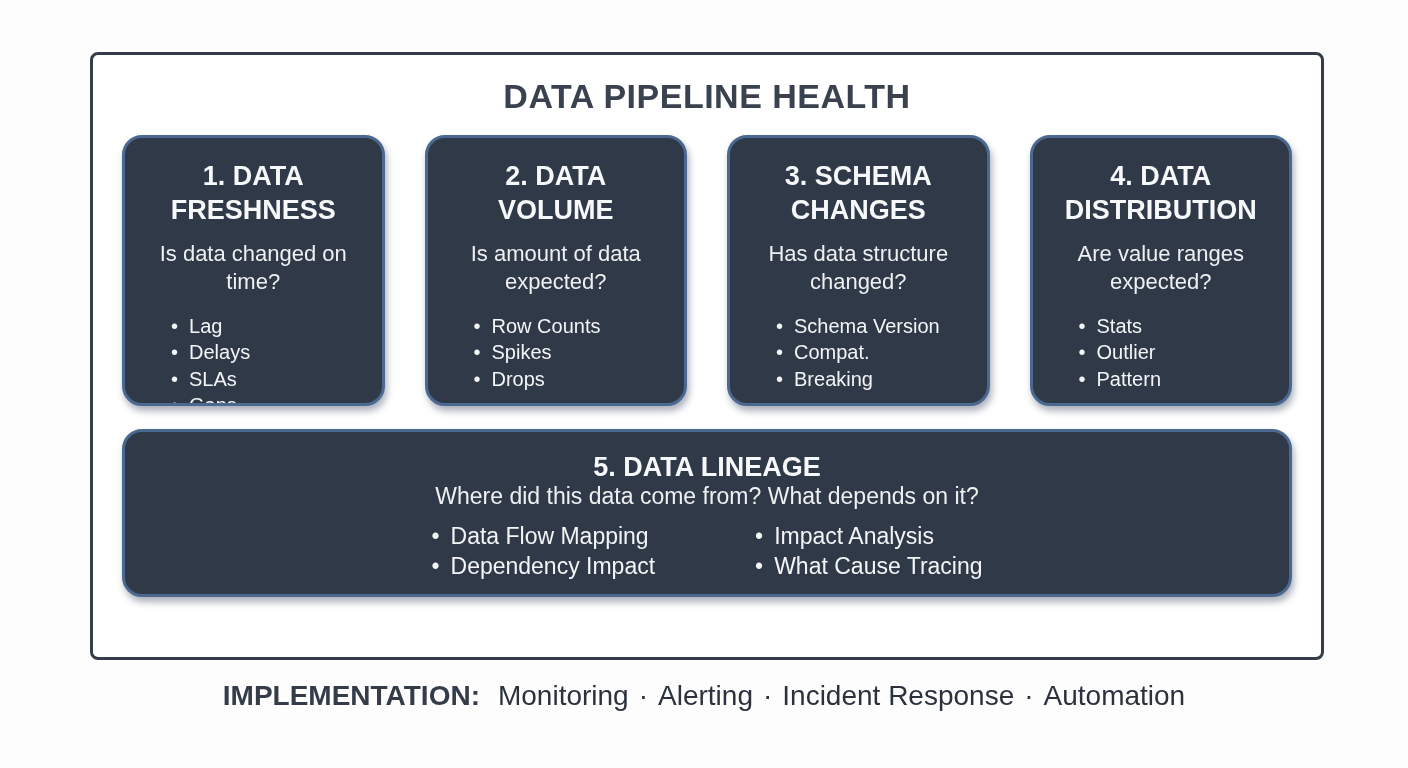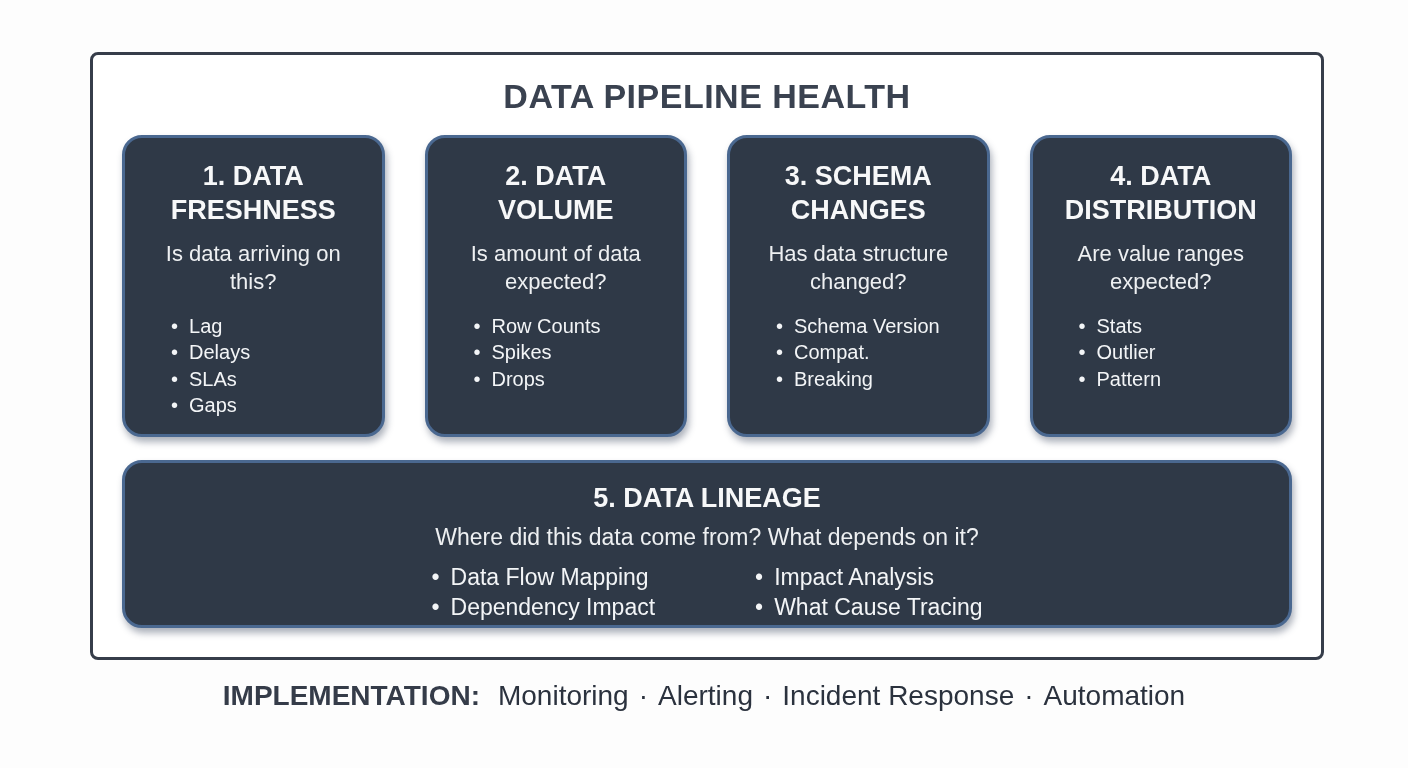--- a/index.html
+++ b/index.html
@@ -26,21 +26,21 @@
     letter-spacing: 0.5px;
     color: #3a4250;
   }
   .cards-row {
     display: flex;
     gap: 40px;
     margin: 19px 29px 0 29px;
   }
   .card {
     flex: 1;
-    height: 302px;
+    height: 271px;
     background: #2f3947;
     border: 3px solid #4a6890;
     border-radius: 20px;
     box-shadow: 2px 5px 7px rgba(44, 58, 82, 0.40);
     color: #f3f5f7;
     padding-top: 22px;
     overflow: hidden;
   }
   .card-title {
     font-size: 27px;
@@ -83,21 +83,20 @@
   }
   .lineage-title {
     text-align: center;
     font-size: 27px;
     font-weight: 700;
     color: #f7f8f9;
   }
   .lineage-question {
     text-align: center;
     font-size: 23px;
-    margin-top: 10px;
     color: #eef0f2;
   }
   .lineage-columns {
     display: flex;
     justify-content: center;
     gap: 100px;
     margin-top: 12px;
   }
   .lineage-columns ul.bullets {
     margin-top: 0;
@@ -125,21 +124,21 @@
 </head>
 <body>
 
 <div class="panel">
   <div class="main-title">DATA PIPELINE HEALTH</div>
 
   <div class="cards-row">
 
     <div class="card">
       <div class="card-title">1. DATA FRESHNESS</div>
-      <div class="card-question">Is data arriving on this?</div>
+      <div class="card-question">Is data changed on time?</div>
       <ul class="bullets">
         <li>Lag</li>
         <li>Delays</li>
         <li>SLAs</li>
         <li>Gaps</li>
       </ul>
     </div>
 
     <div class="card">
       <div class="card-title">2. DATA VOLUME</div>

